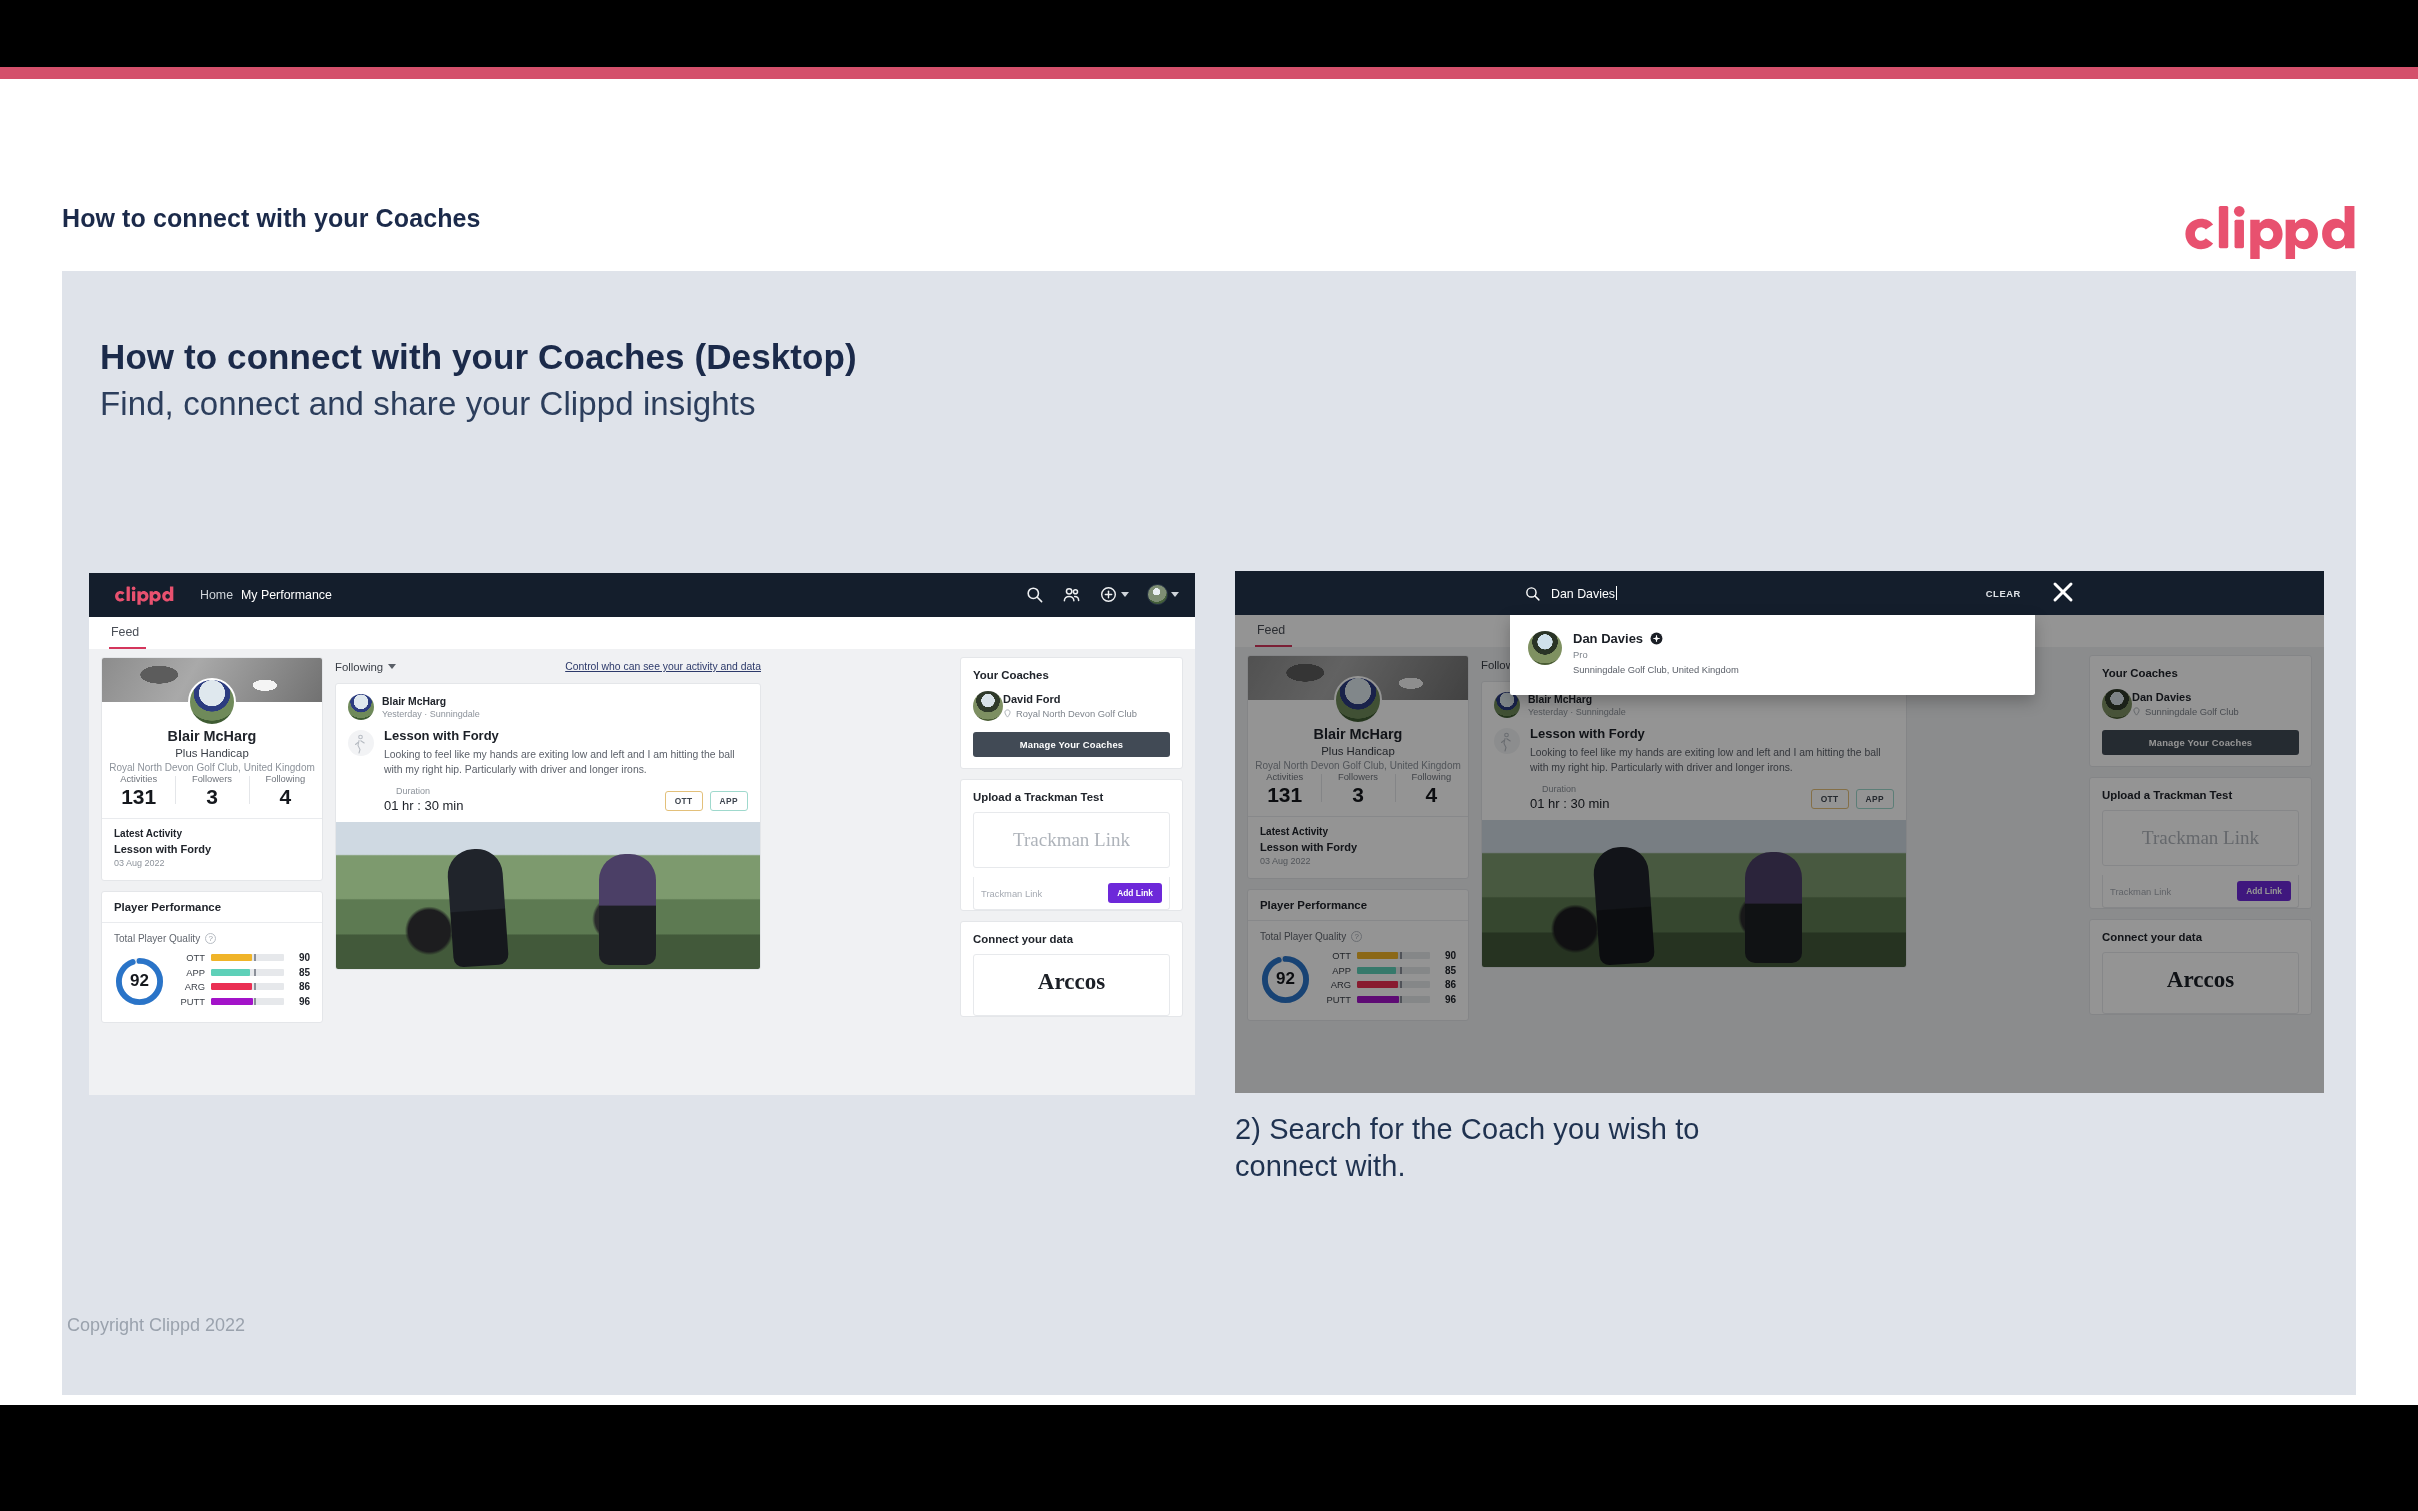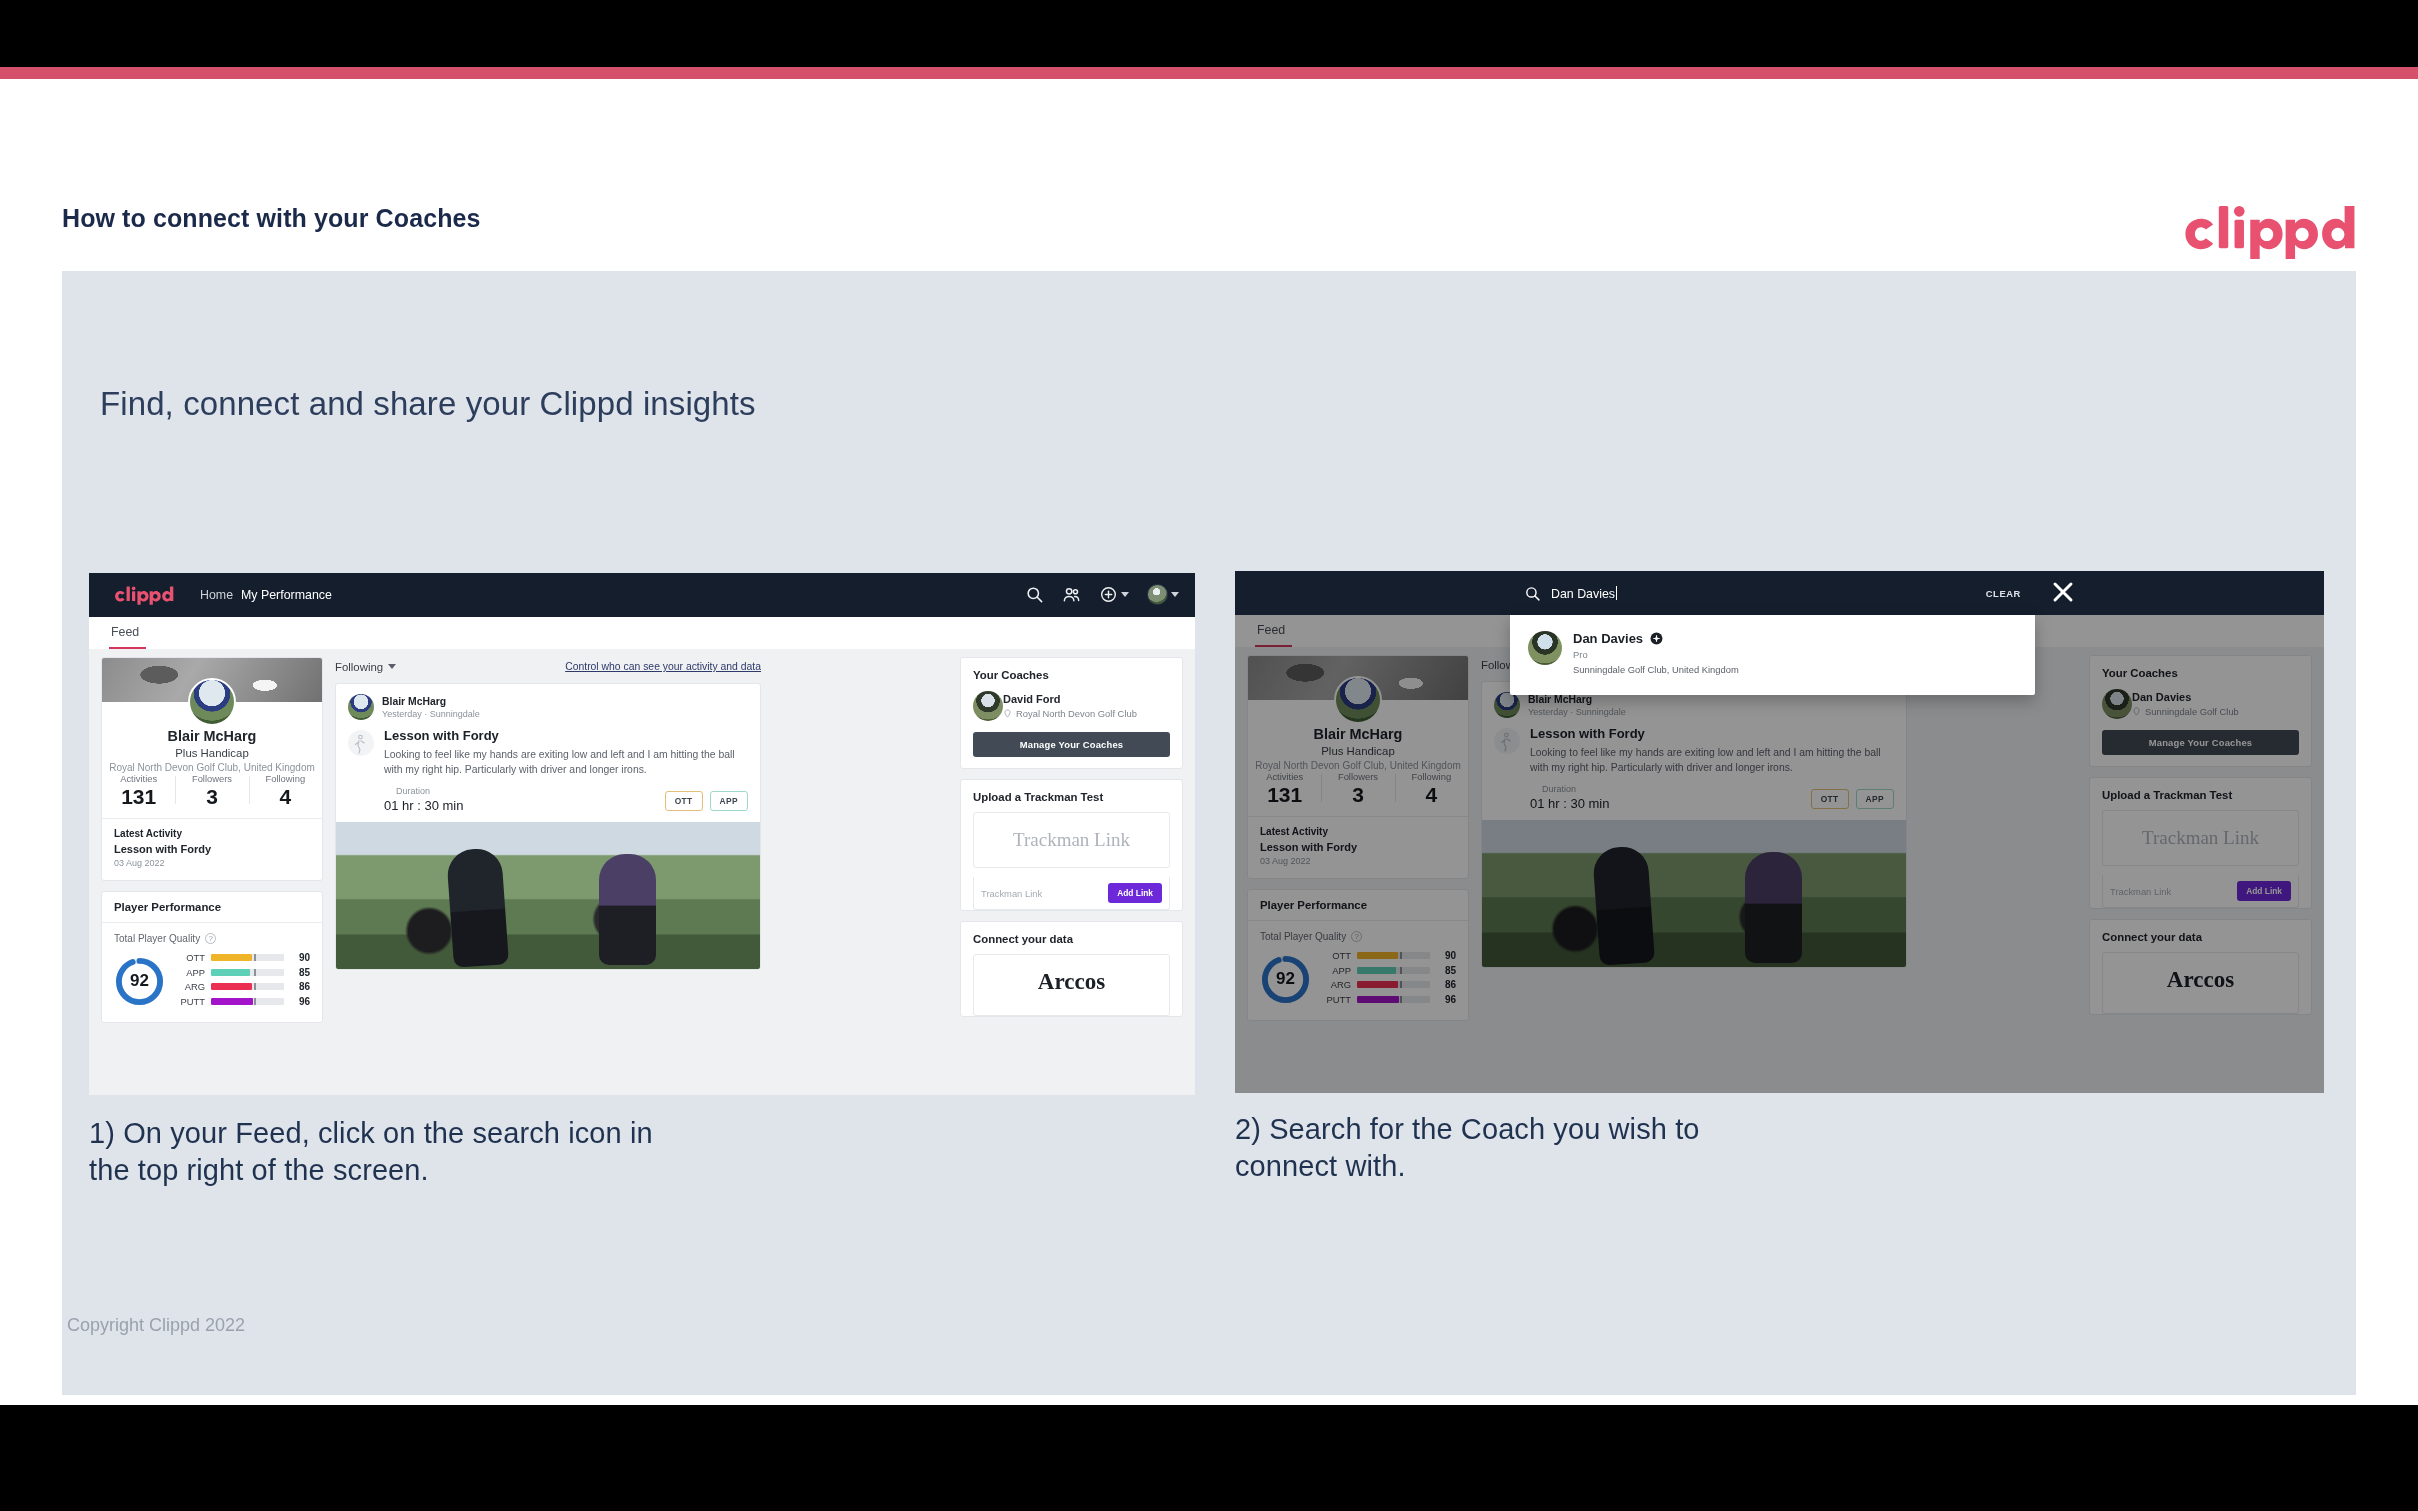--- a/index.html
+++ b/index.html
@@ -253,20 +253,21 @@
           <path d="M78 18h9.6v3.6c2-2.8 5.2-4.6 9-4.6 8.2 0 14.3 6.7 14.3 15.5S104.8 48 96.6 48c-3.8 0-7-1.7-9-4.5V58H78V18zm16.8 8.2c-3.8 0-6.6 3-6.6 6.8s2.8 6.8 6.6 6.8 6.6-3 6.6-6.8-2.8-6.8-6.6-6.8z"></path>
           <path d="M114 18h9.6v3.6c2-2.8 5.2-4.6 9-4.6 8.2 0 14.3 6.7 14.3 15.5S140.8 48 132.6 48c-3.8 0-7-1.7-9-4.5V58H114V18zm16.8 8.2c-3.8 0-6.6 3-6.6 6.8s2.8 6.8 6.6 6.8 6.6-3 6.6-6.8-2.8-6.8-6.6-6.8z"></path>
           <path d="M174.4 4h9.6v43h-9.6v-3.5c-2 2.8-5.2 4.5-9 4.5-8.2 0-14.3-6.7-14.3-15.5S156.8 17 165 17c3.8 0 7 1.8 9 4.6V4zm-7.2 22.2c-3.8 0-6.6 3-6.6 6.8s2.8 6.8 6.6 6.8 6.6-3 6.6-6.8-2.8-6.8-6.6-6.8z"></path>
         </g>
       </svg>
     </div>
     <div class="header-rule"></div>
   </div>
 
   <div class="slide">
+    <div class="slide-h1">How to connect with your Coaches (Desktop)</div>
     <div class="slide-h2">Find, connect and share your Clippd insights</div>
 
     <div class="shot shot-1">
 
       <div class="app-nav">
         <div class="nav-logo">
           <svg viewBox="0 0 186 58" xmlns="http://www.w3.org/2000/svg">
             <g fill="#e8516f">
               <path d="M28 17c-9 0-16 6.5-16 15.5S19 48 28 48c5 0 9.5-2.2 12.2-5.8l-7.4-5.2c-1.2 1.5-2.9 2.4-4.8 2.4-3.6 0-6.3-2.9-6.3-6.9s2.7-6.9 6.3-6.9c1.9 0 3.6.9 4.8 2.4l7.4-5.2C37.5 19.2 33 17 28 17z"></path>
               <rect x="46" y="4" width="9.6" height="43" rx="1.6"></rect>
@@ -697,21 +698,20 @@
                   </svg>
               </span>
             </div>
             <div class="result-role">Pro</div>
             <div class="result-club">Sunningdale Golf Club, United Kingdom</div>
           </div>
         </div>
       </div>
     </div>
 
-    <div class="caption cap-1">1) On your Feed, click on the search icon in the top right of the screen.</div>
     <div class="caption cap-2">2) Search for the Coach you wish to connect with.</div>
 
     <div class="footer-copy">Copyright Clippd 2022</div>
   </div>
 
   <div class="bottombar-black"></div>
 </div>
 
 
 </body></html>

